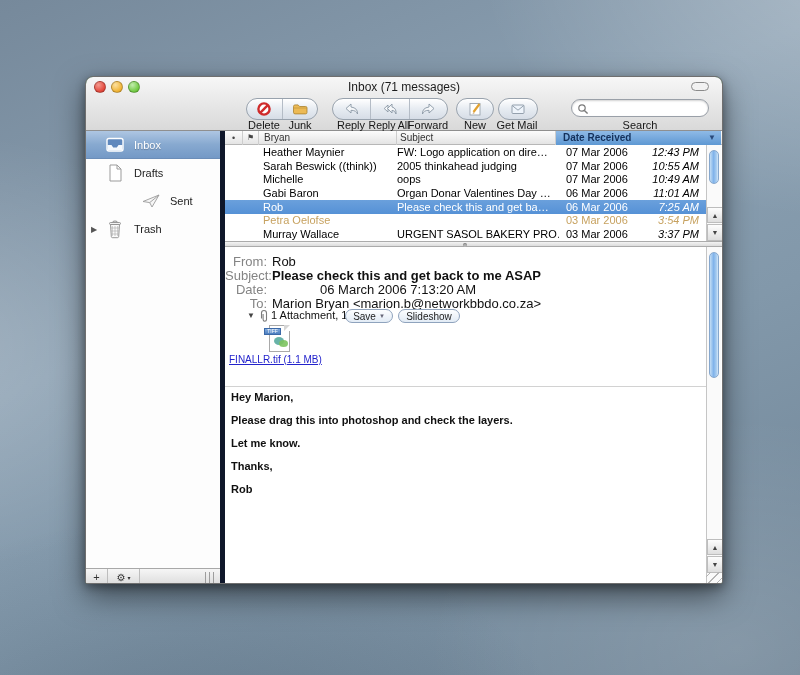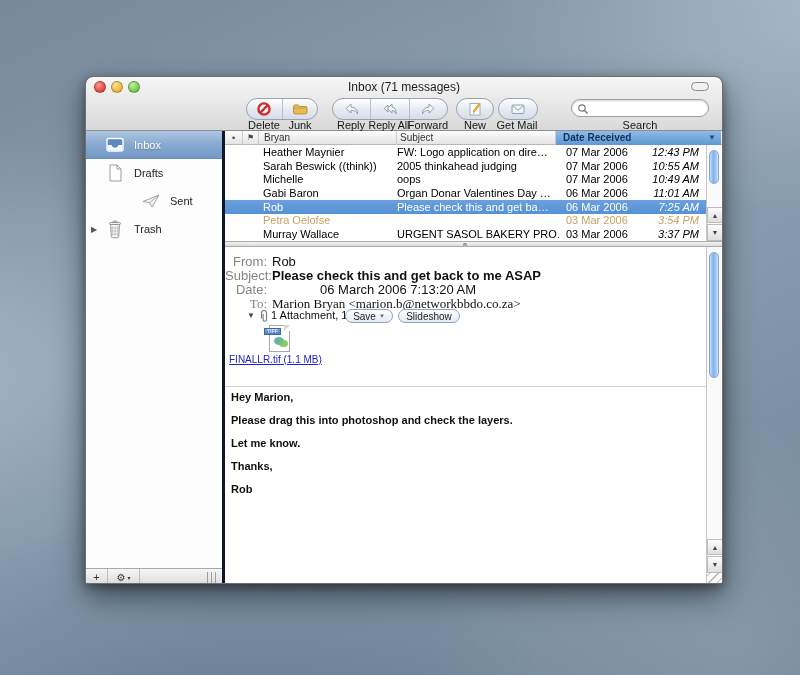--- a/index.html
+++ b/index.html
@@ -47,21 +47,21 @@
     position:absolute; left:485px; top:22px; width:138px; height:18px;
     background:#fff; border:1px solid #9aa0a8; border-radius:9px;
     box-shadow:inset 0 1px 2px rgba(0,0,0,.18);
   }
   .searchfield svg { position:absolute; left:5px; top:3px; }
   .searchinput { position:absolute; left:20px; top:1px; width:110px; height:14px; border:none; outline:none; background:transparent; font-size:11px; font-family:"Liberation Sans",sans-serif; }
 
   
   .sidebar {
     position:absolute; left:0; top:54px; width:139px; height:454px;
-    background:#fdfdfd; border-right:3px solid #0f172a;
+    background:#fdfdfd; border-right:5px solid #0f172a;
   }
   .sbitem { position:absolute; left:0; width:100%; height:28px; display:flex; align-items:center; font-size:11px; color:#1d1d1d; }
   .sbitem .icon { position:absolute; left:19px; width:20px; height:20px; display:flex; align-items:center; justify-content:center; }
   .sbitem .lbl { position:absolute; left:48px; }
   .sbitem.selected {
     background:linear-gradient(#aec6e2, #87a9d0 50%, #7499c6);
     color:#fff; text-shadow:0 1px 1px rgba(0,0,0,.25);
     border-bottom:1px solid #6b8db8;
   }
   .disclosure { position:absolute; left:5px; font-size:8px; color:#555; }
@@ -375,21 +375,21 @@
         <span class="hl-value">Rob</span>
       </div>
       <div class="hline" style="top:21px;">
         <span class="hl-label">Subject:</span>
         <span class="hl-value bold">Please check this and get back to me ASAP</span>
       </div>
       <div class="hline" style="top:35px;gap:48px;">
         <span class="hl-label">Date:</span>
         <span class="hl-value">06 March 2006 7:13:20 AM</span>
       </div>
-      <div class="hline" style="top:49px;font-family:Liberation Serif, serif;">
+      <div class="hline" style="top:49px;">
         <span class="hl-label">To:</span>
         <span class="hl-value">Marion Bryan &lt;marion.b@networkbbdo.co.za&gt;</span>
       </div>
 
       <div class="attachrow">
         <span class="tri">▼</span>
         <span class="clip">
           <svg width="12" height="14" viewBox="0 0 12 14">
             <path d="M3.5,9.5 V4 a2.5,2.5 0 0 1 5,0 V10.5 a1.7,1.7 0 0 1 -3.4,0 V5" fill="none" stroke="#7a7a7a" stroke-width="1.1"></path>
           </svg>

